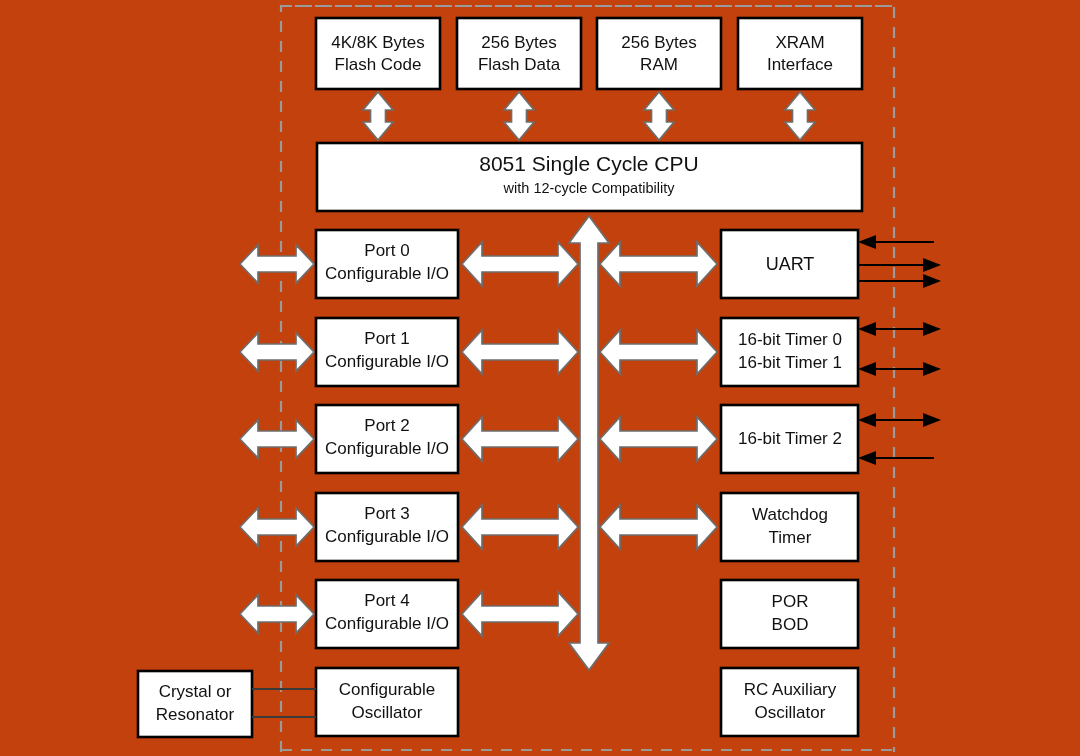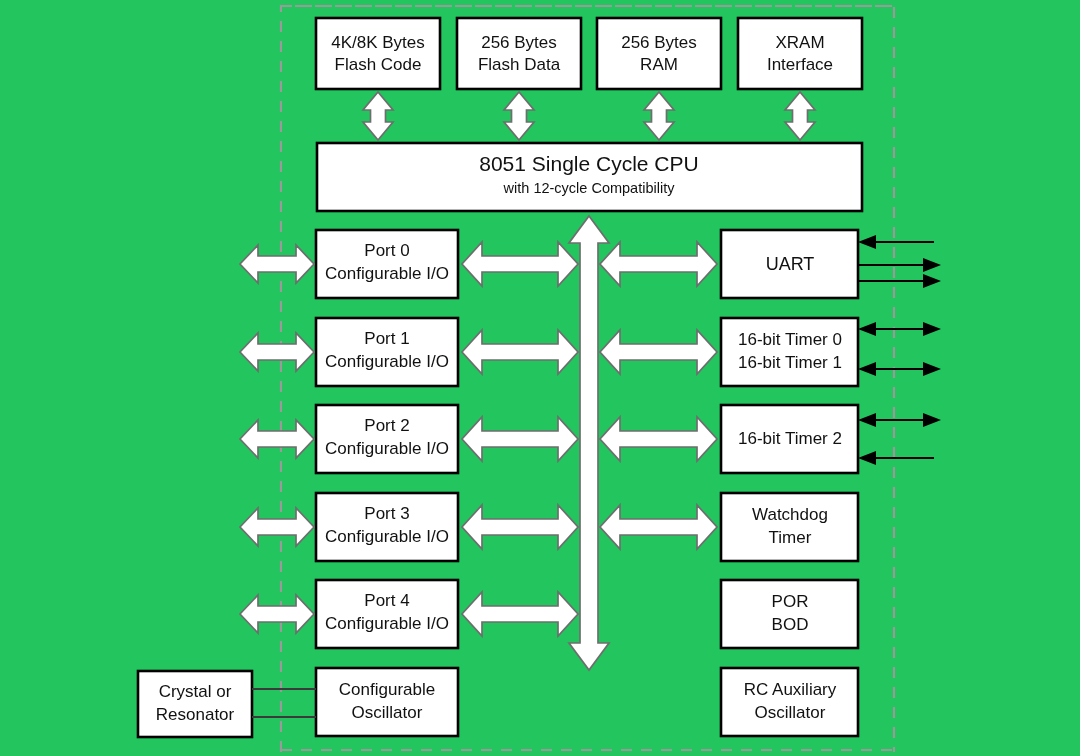--- a/index.html
+++ b/index.html
@@ -2,21 +2,21 @@
 <html><head>
 <meta charset="utf-8">
 <title>MCU Block Diagram</title>
 <style>
   html,body{margin:0;padding:0;background:#ffffff;}
   body{
     width:1080px;height:756px;overflow:hidden;
     font-family:"Liberation Sans","DejaVu Sans",sans-serif;
     color:#000;
   }
-  #diagram-root{position:relative;width:1080px;height:756px;background:#22c55e;}
+  #diagram-root{position:relative;width:1080px;height:756px;background:#c2410c;}
   svg#block-diagram{display:block;width:1080px;height:756px;}
 
   .blk-rect{fill:#ffffff;stroke:#000000;stroke-width:2.6;}
   .blk-label{
     font-family:"Liberation Sans","DejaVu Sans",sans-serif;
     fill:#111111;text-anchor:middle;dominant-baseline:middle;
     font-size:17px;
   }
   .blk-label.small{font-size:14.5px;}
   .blk-label.big{font-size:21px;}

